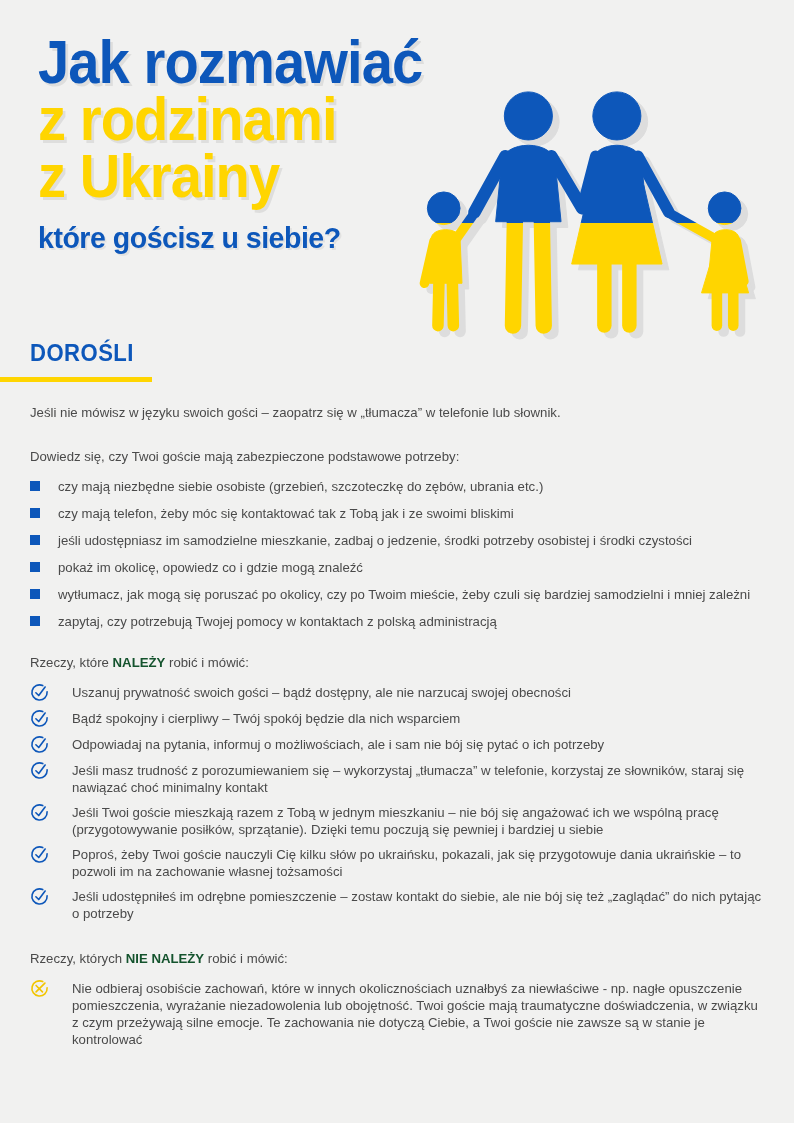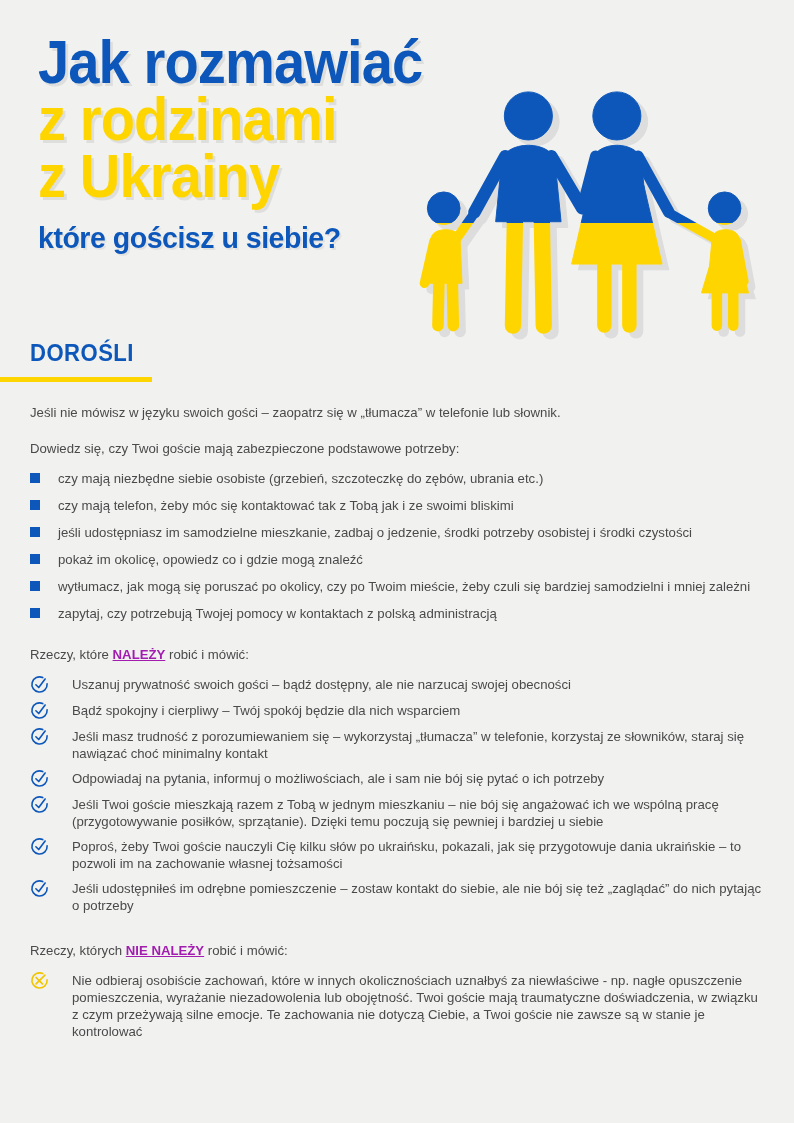--- a/index.html
+++ b/index.html
@@ -55,35 +55,35 @@
   }
   .heading-underline {
     width: 152px;
     height: 5px;
     background: #ffd500;
     margin-top: 10px;
   }
 
   
   .content { padding: 0 26px 0 30px; font-size: 13.2px; line-height: 17px; }
-  .intro-1 { margin-top: 22px; margin-bottom: 19px; }
+  .intro-1 { margin-top: 22px; margin-bottom: 27px; }
   .intro-2 { margin-bottom: 13px; }
 
   ul { list-style: none; }
   .needs-item { display: flex; margin-bottom: 10px; }
   .bullet-square {
     flex: none;
     width: 10px; height: 10px;
     background: #0d57ba;
     margin: 3px 18px 0 0;
   }
   .needs-text { flex: 1; max-width: 700px; }
 
   .list-label { margin: 24px 0 13px; }
-  .list-label b { color: #a21caf; text-decoration: underline; }
+  .list-label b { color: #14532d; }
 
   .check-item, .cross-item { display: flex; margin-bottom: 8px; gap: 15px; }
   .item-icon { flex: none; width: 19px; height: 19px; margin: -1px 8px 0 0; }
   .item-icon path { fill: none; stroke-width: 1.7; stroke-linecap: round; stroke-linejoin: round; }
   .do-icon path { stroke: #0d57ba; }
   .dont-icon path { stroke: #f2c500; }
   .item-text { flex: 1; max-width: 695px; }
 
   .dont-label { margin-top: 28px; }
 </style>
@@ -193,28 +193,28 @@
             <path d="M13.4,2.7 A8,8 0 1 0 18,9.3"></path>
             <path d="M6.2,10.3 L9.2,13.2 L15.9,4.2"></path>
           </svg>
         <span class="item-text">Bądź spokojny i cierpliwy – Twój spokój będzie dla nich wsparciem</span>
       </li>
       <li class="check-item">
         <svg class="item-icon do-icon" viewBox="0 0 20 20">
             <path d="M13.4,2.7 A8,8 0 1 0 18,9.3"></path>
             <path d="M6.2,10.3 L9.2,13.2 L15.9,4.2"></path>
           </svg>
+        <span class="item-text">Odpowiadaj na pytania, informuj o możliwościach, ale i sam nie bój się pytać o ich potrzeby</span>
+      </li>
+      <li class="check-item">
+        <svg class="item-icon do-icon" viewBox="0 0 20 20">
+            <path d="M13.4,2.7 A8,8 0 1 0 18,9.3"></path>
+            <path d="M6.2,10.3 L9.2,13.2 L15.9,4.2"></path>
+          </svg>
         <span class="item-text">Jeśli masz trudność z porozumiewaniem się – wykorzystaj „tłumacza” w telefonie, korzystaj ze słowników, staraj się nawiązać choć minimalny kontakt</span>
-      </li>
-      <li class="check-item">
-        <svg class="item-icon do-icon" viewBox="0 0 20 20">
-            <path d="M13.4,2.7 A8,8 0 1 0 18,9.3"></path>
-            <path d="M6.2,10.3 L9.2,13.2 L15.9,4.2"></path>
-          </svg>
-        <span class="item-text">Odpowiadaj na pytania, informuj o możliwościach, ale i sam nie bój się pytać o ich potrzeby</span>
       </li>
       <li class="check-item">
         <svg class="item-icon do-icon" viewBox="0 0 20 20">
             <path d="M13.4,2.7 A8,8 0 1 0 18,9.3"></path>
             <path d="M6.2,10.3 L9.2,13.2 L15.9,4.2"></path>
           </svg>
         <span class="item-text">Jeśli Twoi goście mieszkają razem z Tobą w jednym mieszkaniu – nie bój się angażować ich we wspólną pracę (przygotowywanie posiłków, sprzątanie). Dzięki temu poczują się pewniej i bardziej u siebie</span>
       </li>
       <li class="check-item">
         <svg class="item-icon do-icon" viewBox="0 0 20 20">

